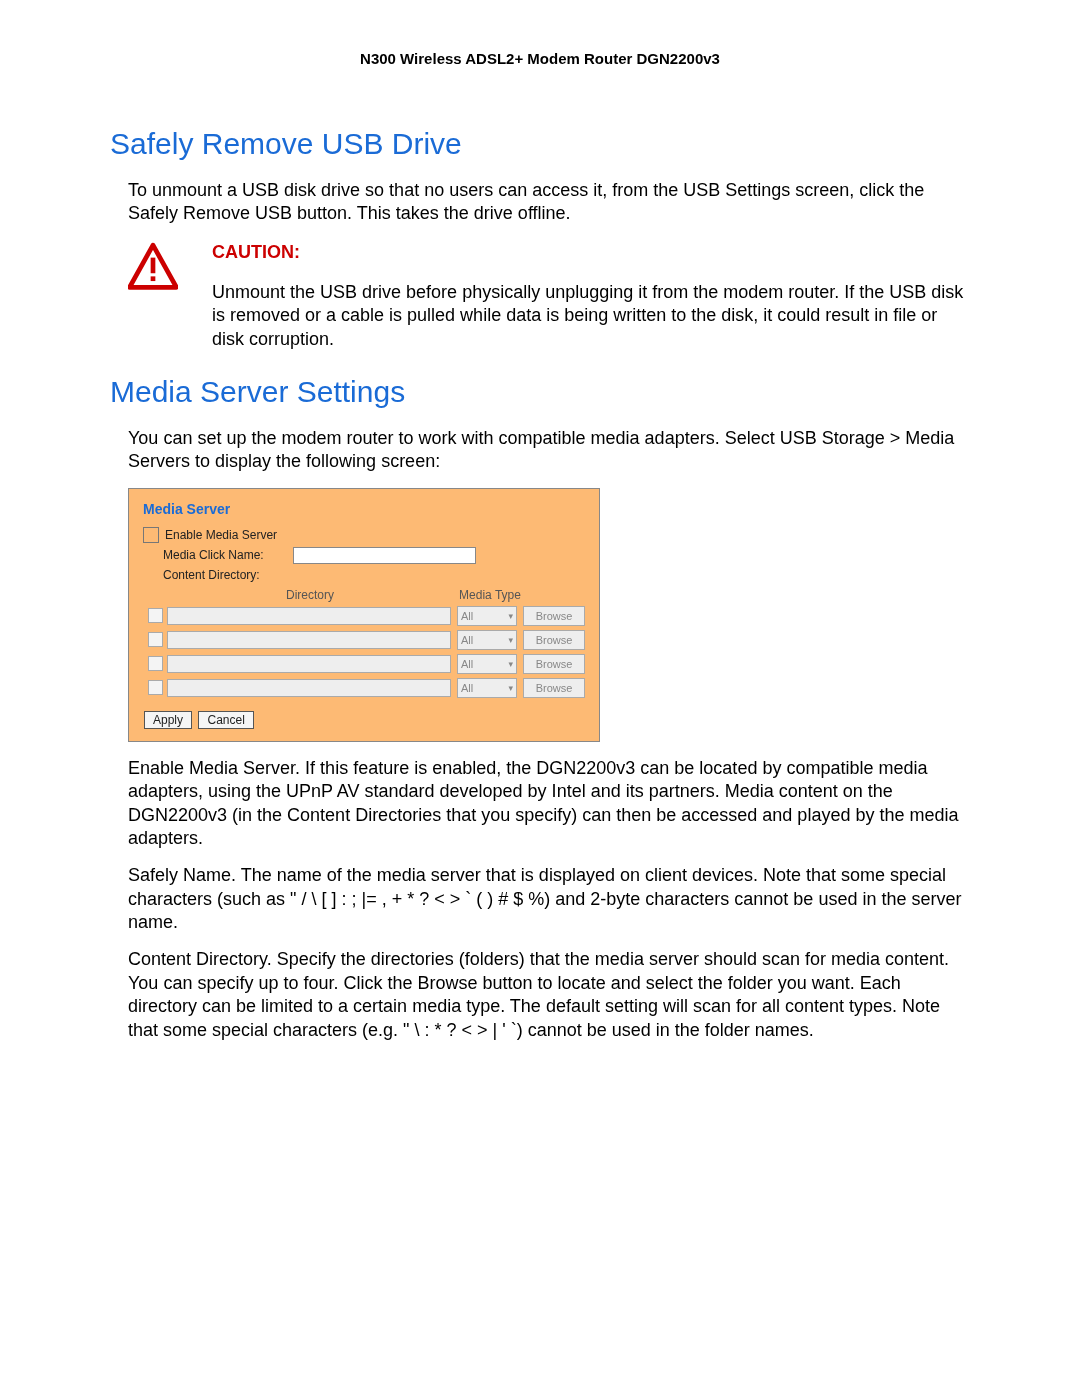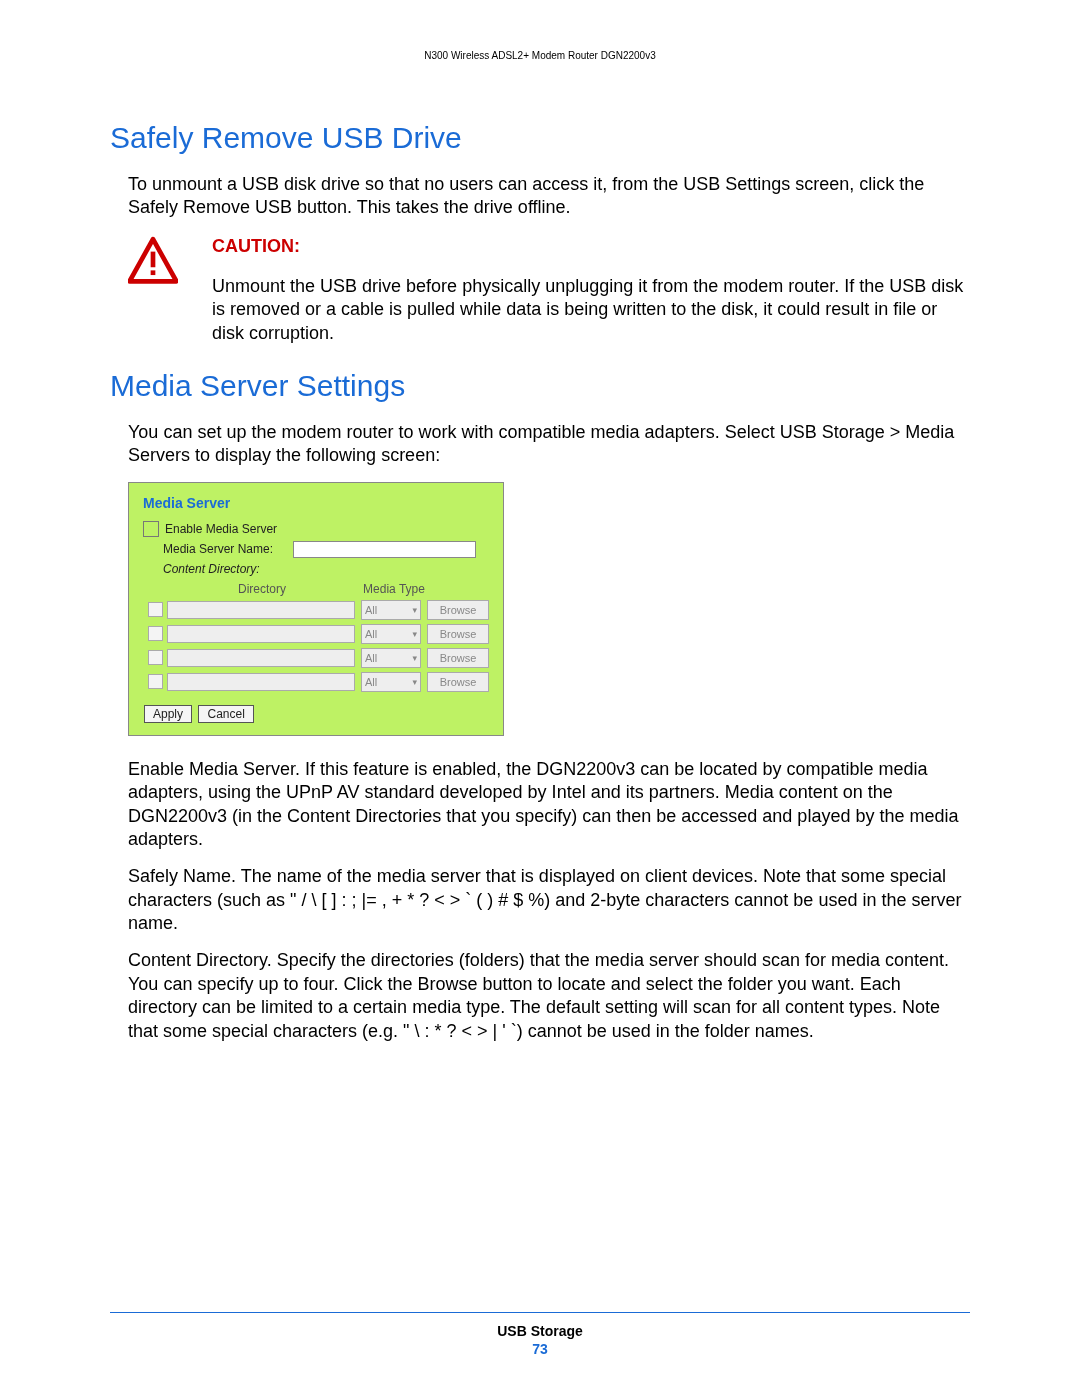--- a/index.html
+++ b/index.html
@@ -11,22 +11,22 @@
   }
   .page {
     width: 1080px;
     height: 1397px;
     box-sizing: border-box;
     padding: 50px 110px 40px 110px;
     position: relative;
   }
   .doc-header {
     text-align: center;
-    font-weight: normal;
-    font-size: 10px;
+    font-weight: bold;
+    font-size: 15px;
     margin-bottom: 60px;
   }
   h2.section {
     color: #1a6bd6;
     font-family: "Trebuchet MS", "Verdana", sans-serif;
     font-weight: normal;
     font-size: 30px;
     margin: 20px 0 18px 0;
   }
   .body-text {
@@ -45,25 +45,25 @@
   .caution-text { flex: 1; margin-left: 24px; }
   .caution-label {
     color: #c00;
     font-weight: bold;
     font-size: 18px;
     margin-bottom: 18px;
   }
   .caution-body { font-size: 18px; line-height: 1.3; }
   .screenshot-frame {
     border: 1px solid #888;
-    width: 376px;
-    margin: 6px 0 22px 18px;
+    width: 472px;
+    margin: 6px 0 15px 18px;
     padding: 12px 14px 12px 14px;
     box-sizing: border-box;
-    background: #bef264;
+    background: #fdba74;
   }
   .panel-title {
     color: #1a6bd6;
     font-weight: bold;
     font-size: 14px;
     margin-bottom: 10px;
   }
   .form-row { display:flex; align-items:center; font-size:12px; color:#222; margin-bottom:4px; }
   .form-row label { min-width:130px; }
   .form-row .chk { width:14px; height:14px; border:1px solid #777; margin-right:6px; display:inline-block; }
@@ -146,24 +146,24 @@
   </p>
 
   <div class="screenshot-frame">
     <div class="panel-title">Media Server</div>
 
     <div class="form-row">
       <span class="chk"></span>
       <span>Enable Media Server</span>
     </div>
     <div class="form-row" style="padding-left:20px;">
-      <label>Media Server Name:</label>
+      <label>Media Click Name:</label>
       <input class="txt" value="" style="">
     </div>
-    <div class="form-row" style="padding-left:20px;font-style:italic;">
+    <div class="form-row" style="padding-left:20px;">
       <label>Content Directory:</label>
     </div>
 
     <div class="dir-table">
       <div class="dir-head">
         <div class="h1"></div>
         <div class="h2">Directory</div>
         <div class="h3">Media Type</div>
         <div class="h4"></div>
       </div>
@@ -240,18 +240,13 @@
   <p class="body-text">
     <b>Enable Media Server</b><span>. If this feature is enabled, the DGN2200v3 can be located by compatible media adapters, using the UPnP AV standard developed by Intel and its partners. Media content on the DGN2200v3 (in the Content Directories that you specify) can then be accessed and played by the media adapters.</span>
   </p>
   <p class="body-text">
     <b>Safely Name</b><span>. The name of the media server that is displayed on client devices. Note that some special characters (such as " / \ [ ] : ; |= , + * ? &lt; &gt; ` ( ) # $ %) and 2-byte characters cannot be used in the server name.</span>
   </p>
   <p class="body-text">
     <b>Content Directory</b><span>. Specify the directories (folders) that the media server should scan for media content. You can specify up to four. Click the </span><b>Browse</b><span> button to locate and select the folder you want. Each directory can be limited to a certain media type. The default setting will scan for all content types. Note that some special characters (e.g. " \ : * ? &lt; &gt; | ' `) cannot be used in the folder names.</span>
   </p>
 
-  <div class="footer">
-    <div class="footer-line"></div>
-    <div class="footer-title">USB Storage</div>
-    <div class="footer-page">73</div>
-  </div>
 </div>
 
 </body></html>

